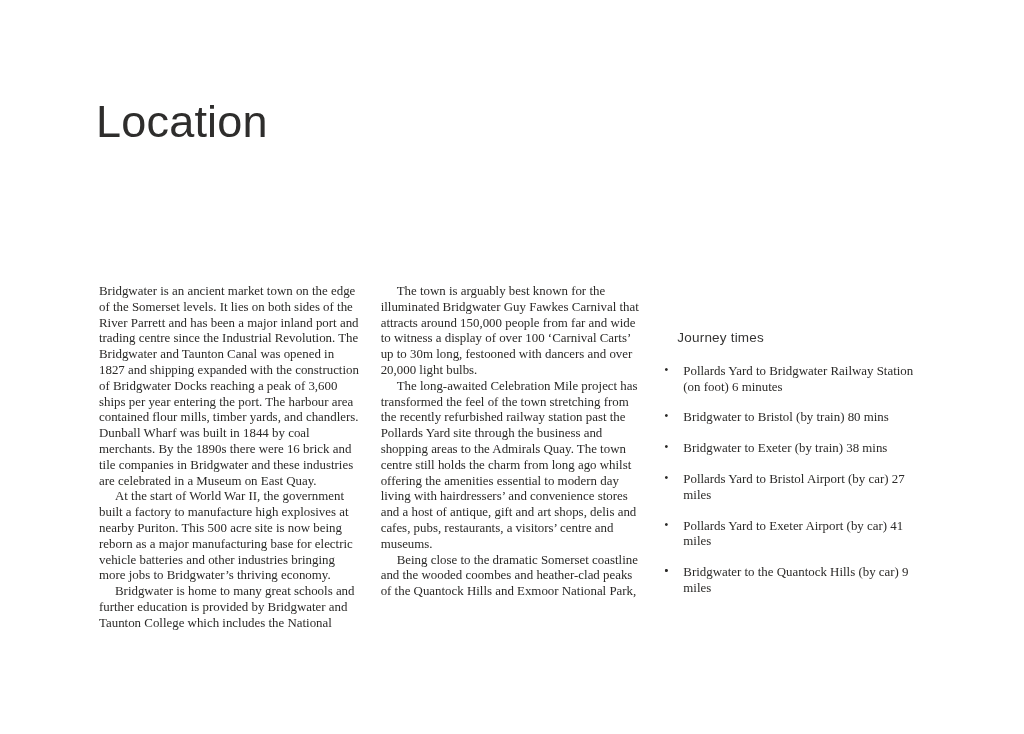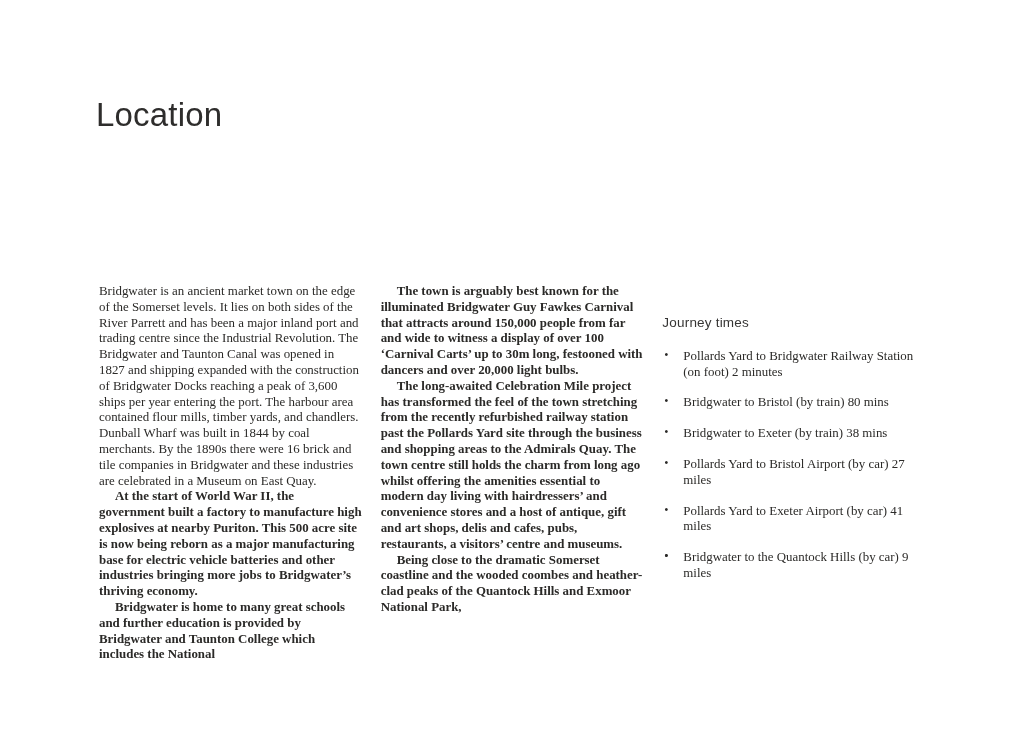--- a/index.html
+++ b/index.html
@@ -14,21 +14,21 @@
     background: #ffffff;
     overflow: hidden;
   }
   .page-title {
     position: absolute;
     left: 96px;
     top: 96px;
     margin: 0;
     font-family: "Liberation Sans", sans-serif;
     font-weight: 300;
-    font-size: 33px;
+    font-size: 45px;
     letter-spacing: 0.2px;
     color: #2e2d2c;
   }
   .columns {
     position: absolute;
     left: 99px;
     top: 284px;
     width: 826px;
     display: grid;
     grid-template-columns: 1fr 1fr 1fr;
@@ -39,24 +39,23 @@
     font-size: 12.9px;
     line-height: 15.8px;
     color: #2b2a28;
     text-align: left;
   }
   .col p {
     margin: 0;
   }
   .col p.indent {
     text-indent: 16px;
-    font-weight: bold;
   }
   .journey-heading {
-    margin: 0;
+    margin: 15px;
     padding-top: 31px;
     font-family: "Liberation Sans", sans-serif;
     font-weight: 400;
     font-size: 13.5px;
     letter-spacing: 0.2px;
     color: #363534;
   }
   .journey-list {
     list-style: none;
     margin: 18px 0 0 0;
@@ -100,21 +99,21 @@
       <p class="indent">Being close to the dramatic Somerset coastline and the wooded coombes and heather-clad peaks of the Quantock Hills and Exmoor National Park,</p>
     </div>
 
     <div class="col">
 
       <h2 class="journey-heading">Journey times</h2>
 
       <ul class="journey-list">
         <li class="journey-item">
           <span class="bullet">•</span>
-          <span>Pollards Yard to Bridgwater Railway Station (on foot) 2 minutes</span>
+          <span>Pollards Yard to Bridgwater Railway Station (on foot) 6 minutes</span>
         </li>
         <li class="journey-item">
           <span class="bullet">•</span>
           <span>Bridgwater to Bristol (by train) 80 mins</span>
         </li>
         <li class="journey-item">
           <span class="bullet">•</span>
           <span>Bridgwater to Exeter (by train) 38 mins</span>
         </li>
         <li class="journey-item">

